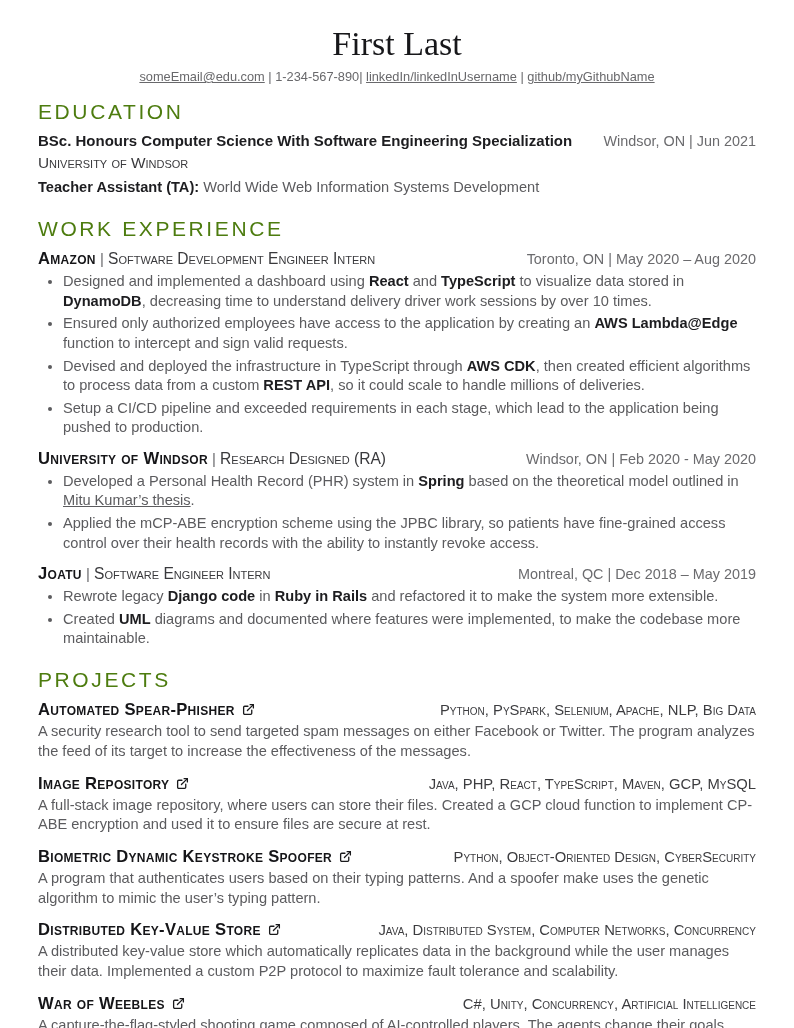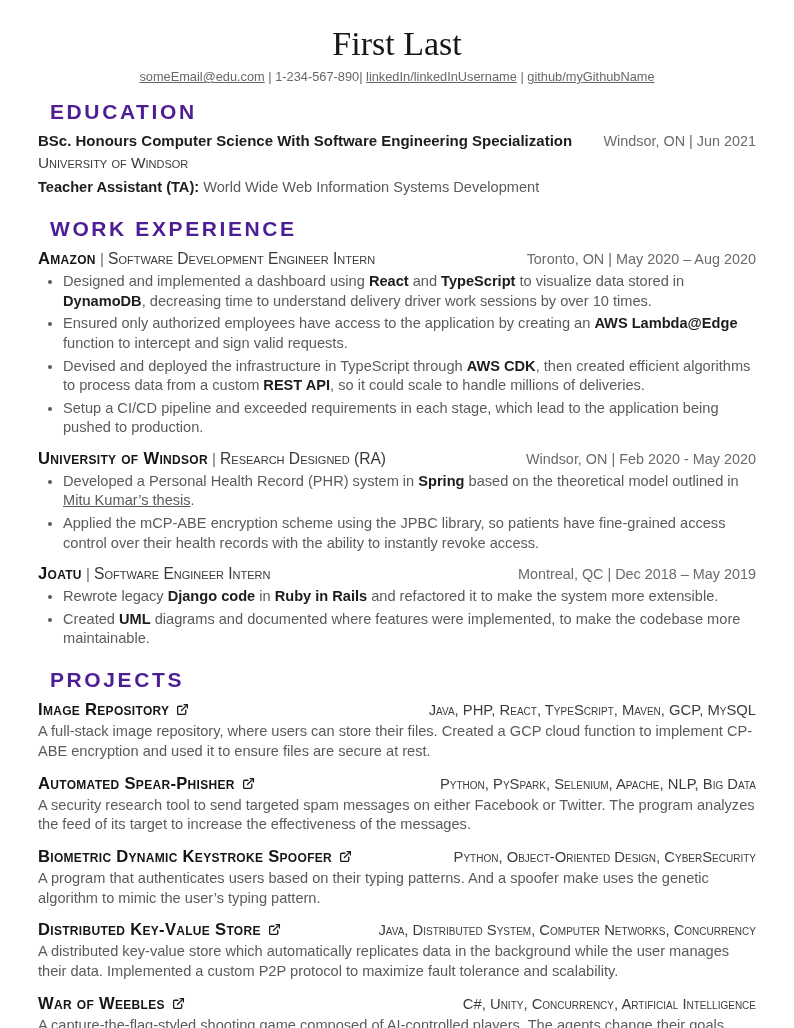--- a/index.html
+++ b/index.html
@@ -20,22 +20,22 @@
   }
   .contact { font-size:12.8px; color:#68686b; margin-top:5px; }
 
   
   .b { font-weight:bold; }
   .dark { color:#1d1d20; }
   .link { color:inherit; text-decoration:underline; cursor:pointer; }
 
   
   .sec {
-    font-size:21px; font-weight:700; color:#4c1d95;
-    letter-spacing:2.6px; margin:18px 0 7px 12px; line-height:1.2;
+    font-size:21px; font-weight:400; color:#4d7c0f;
+    letter-spacing:2.6px; margin:18px 0 7px 0; line-height:1.2;
   }
   section:first-of-type .sec { margin-top:14px; }
 
   .row { display:flex; justify-content:space-between; align-items:baseline; }
   .right { color:#6b6b6e; font-size:14.4px; white-space:nowrap; margin-left:14px; }
 
   
   .degree { font-size:15px; }
   .school { font-variant:small-caps; font-size:15.4px; color:#3a3a3d; margin-top:1px; }
   .ta-line { margin-top:5px; }
@@ -115,40 +115,40 @@
         <li><span>Created </span><span class="b dark">UML</span><span> diagrams and documented where features were implemented, to make the codebase more maintainable.</span></li>
       </ul>
     </div>
   </section>
 
   <section>
     <h2 class="sec">PROJECTS</h2>
 
     <div class="project">
       <div class="row projhead">
+        <span><span class="ptitle">Automated Spear-Phisher</span><span class="ext"><svg width="13" height="13" viewBox="0 0 24 24" fill="none" stroke="#1a1a1c" stroke-width="2.4" stroke-linecap="round" stroke-linejoin="round">
+                <path d="M18 13v6a2 2 0 0 1-2 2H5a2 2 0 0 1-2-2V8a2 2 0 0 1 2-2h6"></path>
+                <polyline points="15 3 21 3 21 9"></polyline>
+                <line x1="10" y1="14" x2="21" y2="3"></line>
+              </svg></span></span>
+        <span class="tech">Python, PySpark, Selenium, Apache, NLP, Big Data</span>
+      </div>
+      <p class="desc">A security research tool to send targeted spam messages on either Facebook or Twitter. The program analyzes the feed of its target to increase the effectiveness of the messages.</p>
+    </div>
+
+    <div class="project">
+      <div class="row projhead">
         <span><span class="ptitle">Image Repository</span><span class="ext"><svg width="13" height="13" viewBox="0 0 24 24" fill="none" stroke="#1a1a1c" stroke-width="2.4" stroke-linecap="round" stroke-linejoin="round">
                 <path d="M18 13v6a2 2 0 0 1-2 2H5a2 2 0 0 1-2-2V8a2 2 0 0 1 2-2h6"></path>
                 <polyline points="15 3 21 3 21 9"></polyline>
                 <line x1="10" y1="14" x2="21" y2="3"></line>
               </svg></span></span>
         <span class="tech">Java, PHP, React, TypeScript, Maven, GCP, MySQL</span>
       </div>
       <p class="desc">A full-stack image repository, where users can store their files. Created a GCP cloud function to implement CP-ABE encryption and used it to ensure files are secure at rest.</p>
-    </div>
-
-    <div class="project">
-      <div class="row projhead">
-        <span><span class="ptitle">Automated Spear-Phisher</span><span class="ext"><svg width="13" height="13" viewBox="0 0 24 24" fill="none" stroke="#1a1a1c" stroke-width="2.4" stroke-linecap="round" stroke-linejoin="round">
-                <path d="M18 13v6a2 2 0 0 1-2 2H5a2 2 0 0 1-2-2V8a2 2 0 0 1 2-2h6"></path>
-                <polyline points="15 3 21 3 21 9"></polyline>
-                <line x1="10" y1="14" x2="21" y2="3"></line>
-              </svg></span></span>
-        <span class="tech">Python, PySpark, Selenium, Apache, NLP, Big Data</span>
-      </div>
-      <p class="desc">A security research tool to send targeted spam messages on either Facebook or Twitter. The program analyzes the feed of its target to increase the effectiveness of the messages.</p>
     </div>
 
     <div class="project">
       <div class="row projhead">
         <span><span class="ptitle">Biometric Dynamic Keystroke Spoofer</span><span class="ext"><svg width="13" height="13" viewBox="0 0 24 24" fill="none" stroke="#1a1a1c" stroke-width="2.4" stroke-linecap="round" stroke-linejoin="round">
                 <path d="M18 13v6a2 2 0 0 1-2 2H5a2 2 0 0 1-2-2V8a2 2 0 0 1 2-2h6"></path>
                 <polyline points="15 3 21 3 21 9"></polyline>
                 <line x1="10" y1="14" x2="21" y2="3"></line>
               </svg></span></span>
         <span class="tech">Python, Object-Oriented Design, CyberSecurity</span>

